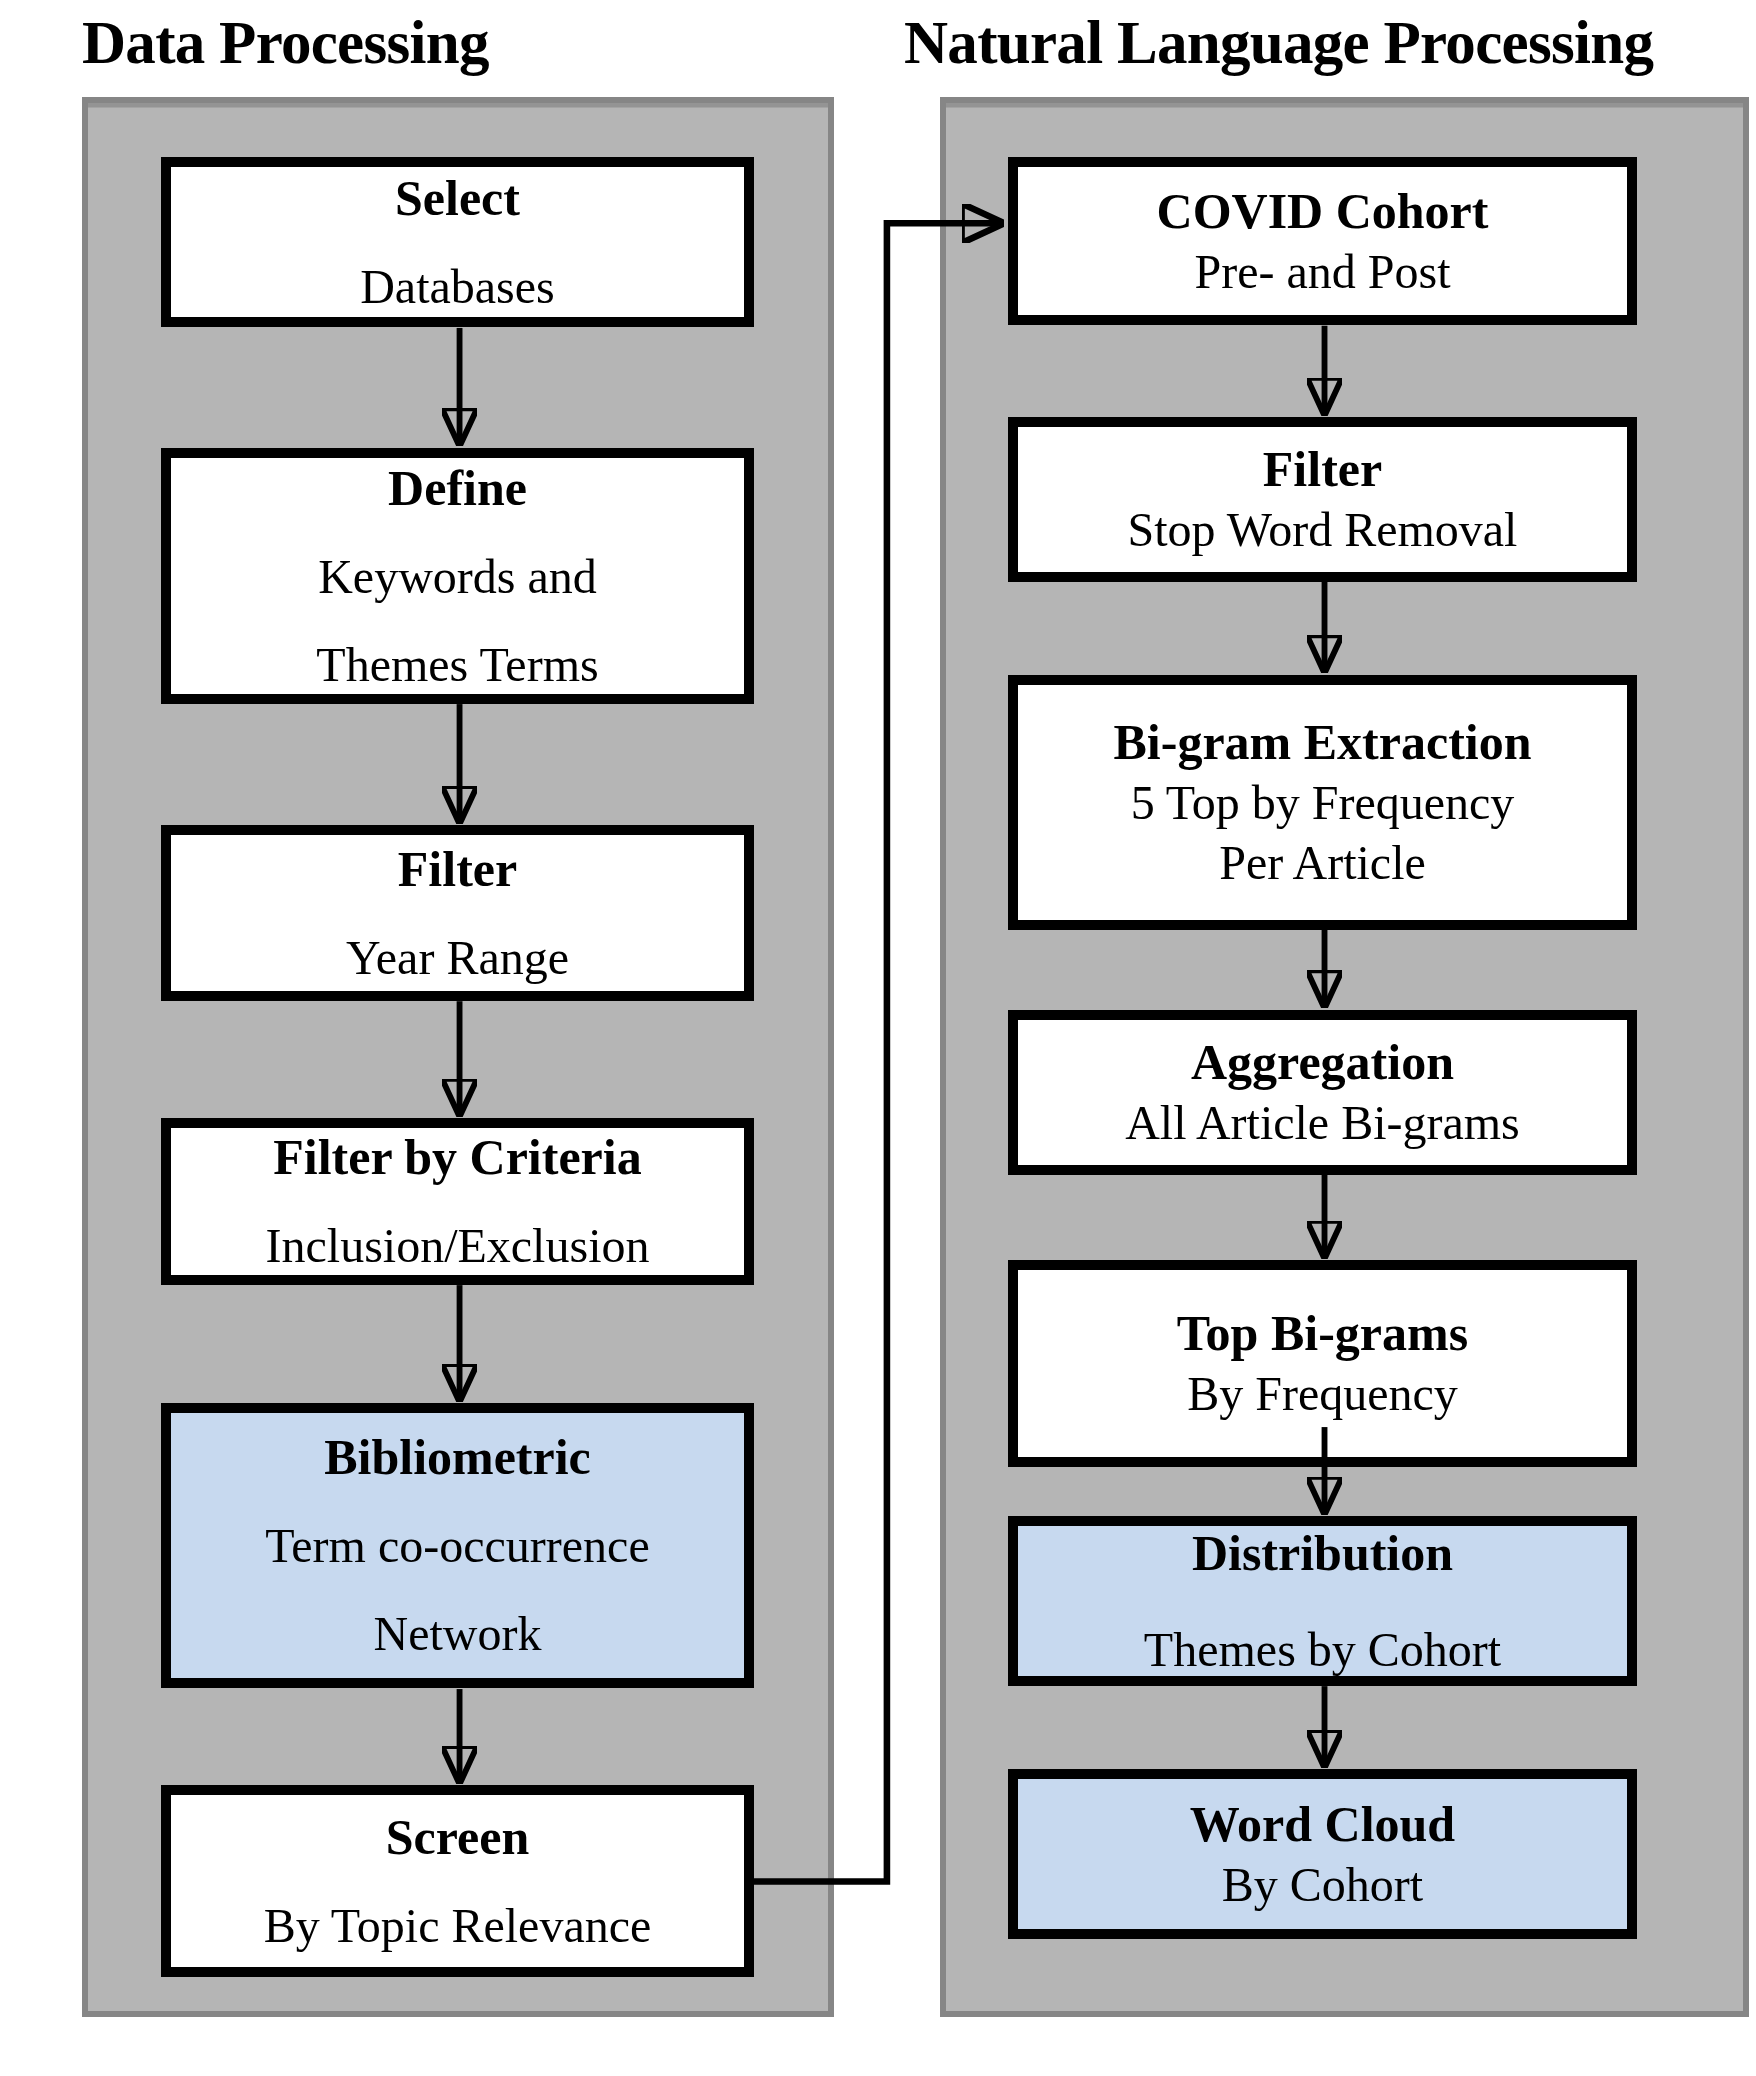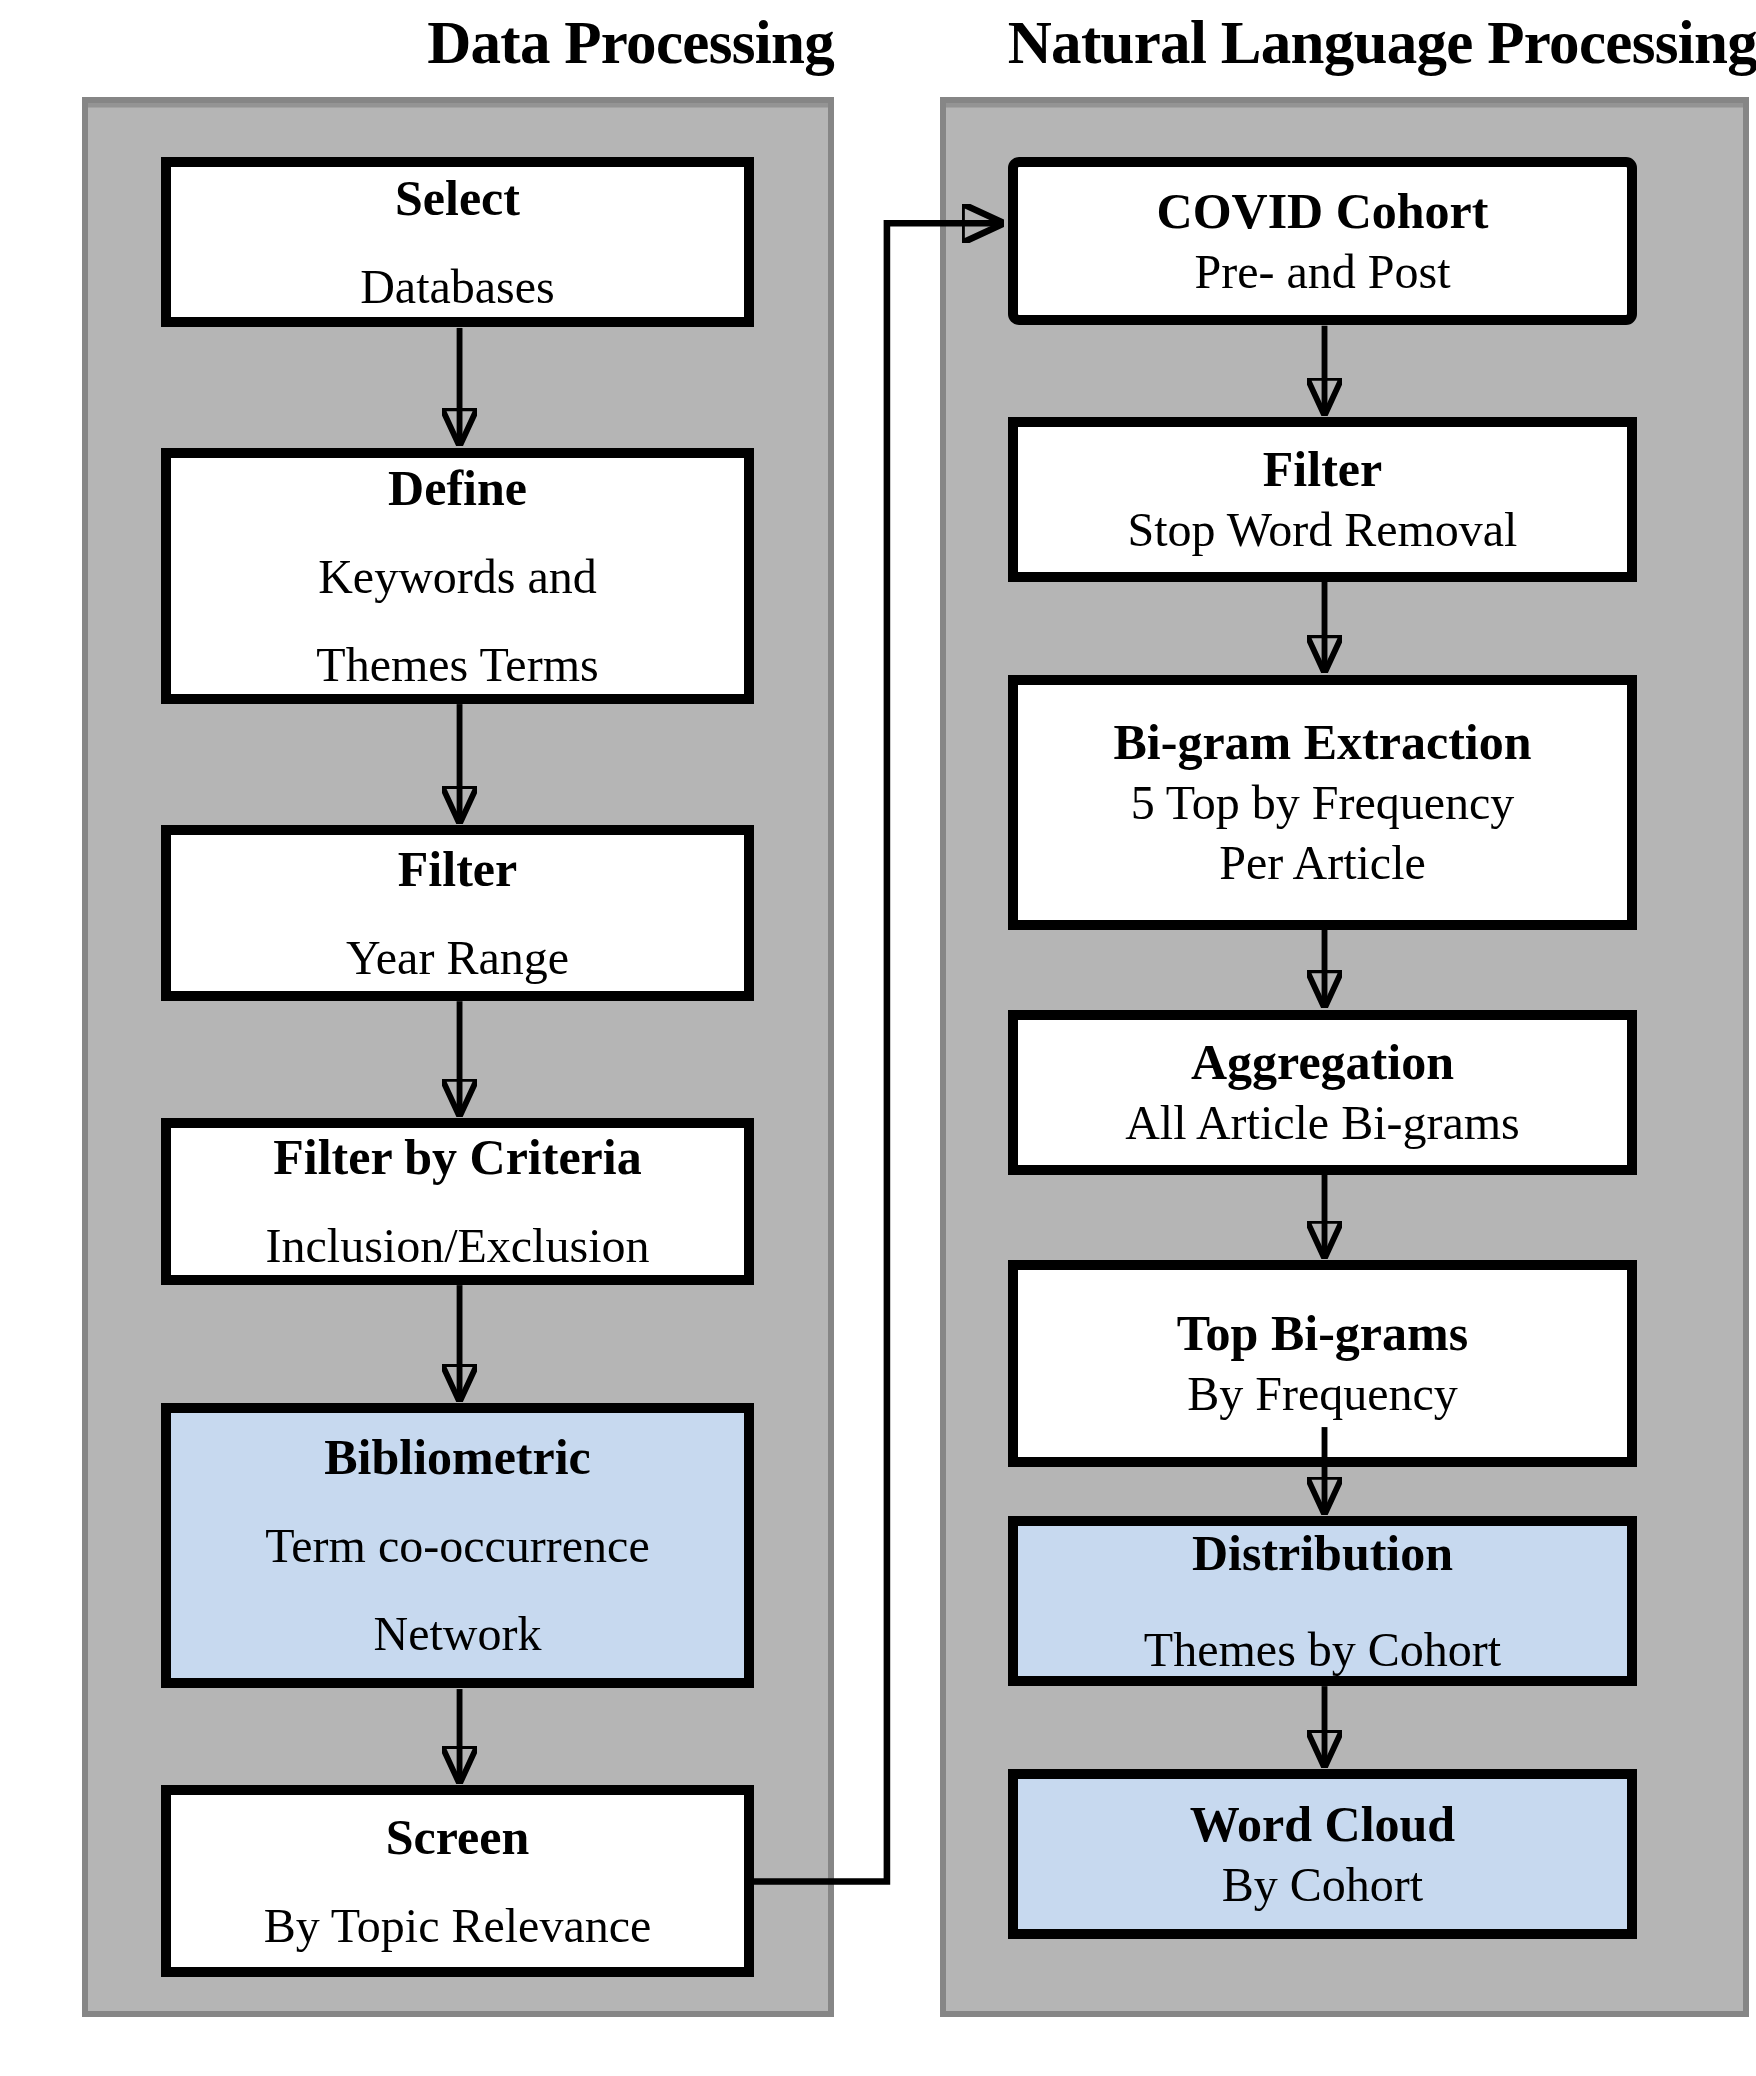--- a/index.html
+++ b/index.html
@@ -19,21 +19,21 @@
     font-family:"Liberation Serif","DejaVu Serif",serif;
     color:var(--text-color);
     overflow:hidden;
   }
   .col-title{
     position:absolute;
     top:2.9px;
     font-weight:bold;
     font-size:61px;
     line-height:80px;
-    text-align:right;
+    text-align:left;
     letter-spacing:-0.7px;
     white-space:nowrap;
   }
   #title-left{left:82px;width:752px;}
   #title-right{left:904px;width:853px;}
   .panel{
     position:absolute;
     top:97px;
     height:1920px;
     background:var(--panel-fill);
@@ -63,21 +63,21 @@
   .lbox{left:161px;width:593px;gap:28px;}
   #box-select{top:157px;height:170px;}
   #box-define{top:448px;height:256px;}
   #box-filter-year{top:825px;height:176px;}
   #box-filter-criteria{top:1118px;height:167px;}
   #box-bibliometric{top:1403px;height:285px;}
   #box-screen{top:1785px;height:192px;}
 
   
   .rbox{left:1008px;width:629px;}
-  #box-covid{top:157px;height:168px;border-radius:11px;}
+  #box-covid{top:157px;height:168px;}
   #box-filter-stopword{top:417px;height:165px;}
   #box-bigram{top:675px;height:255px;}
   #box-aggregation{top:1010px;height:165px;}
   #box-top-bigrams{top:1260px;height:207px;}
   #box-distribution{top:1516px;height:170px;gap:36px;}
   #box-wordcloud{top:1769px;height:170px;}
 
   #arrow-layer{
     position:absolute;left:0;top:0;width:1757px;height:2077px;
     pointer-events:none;

